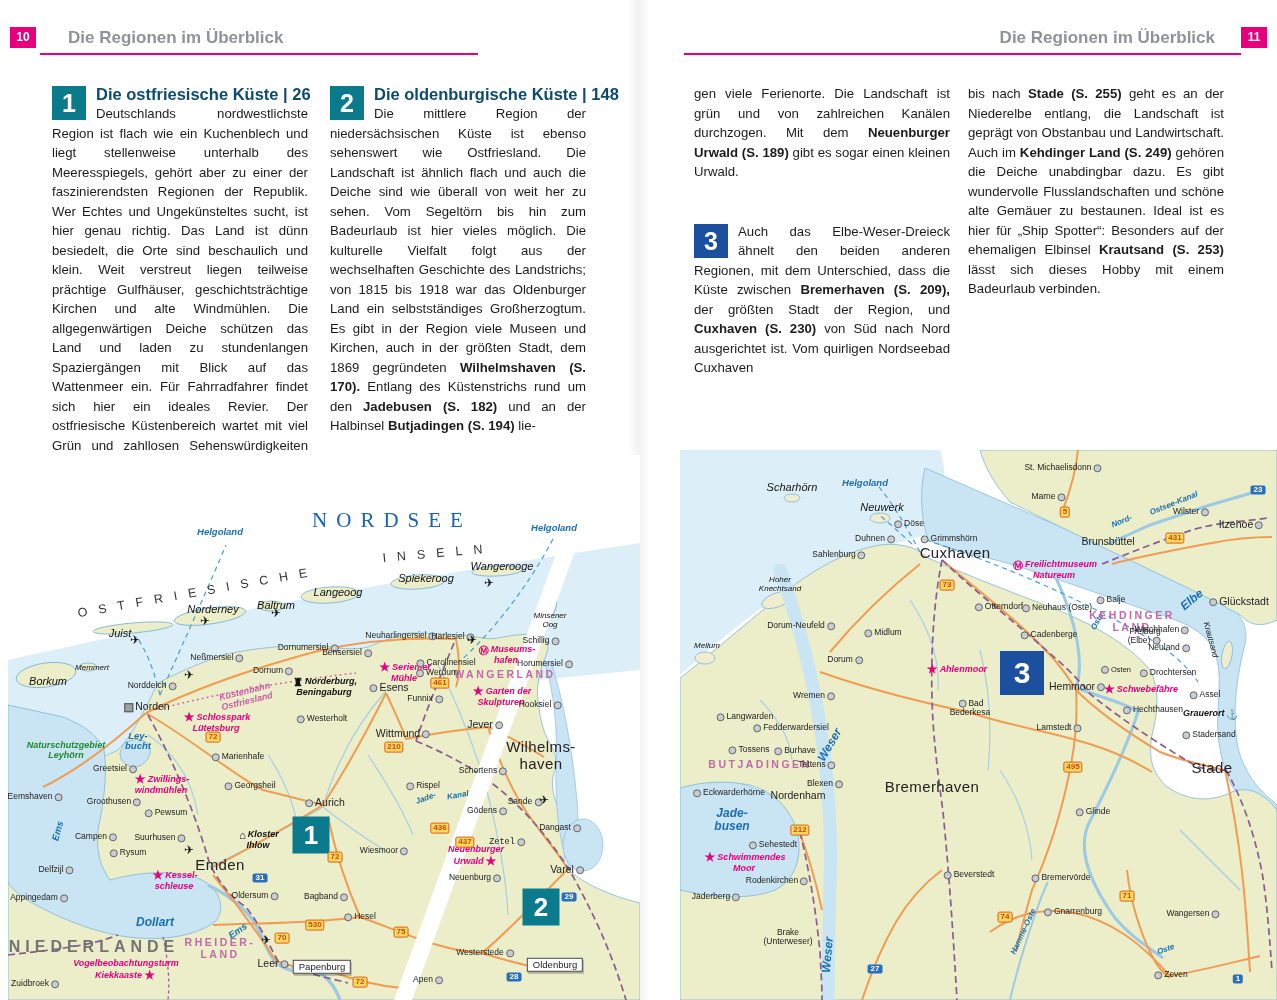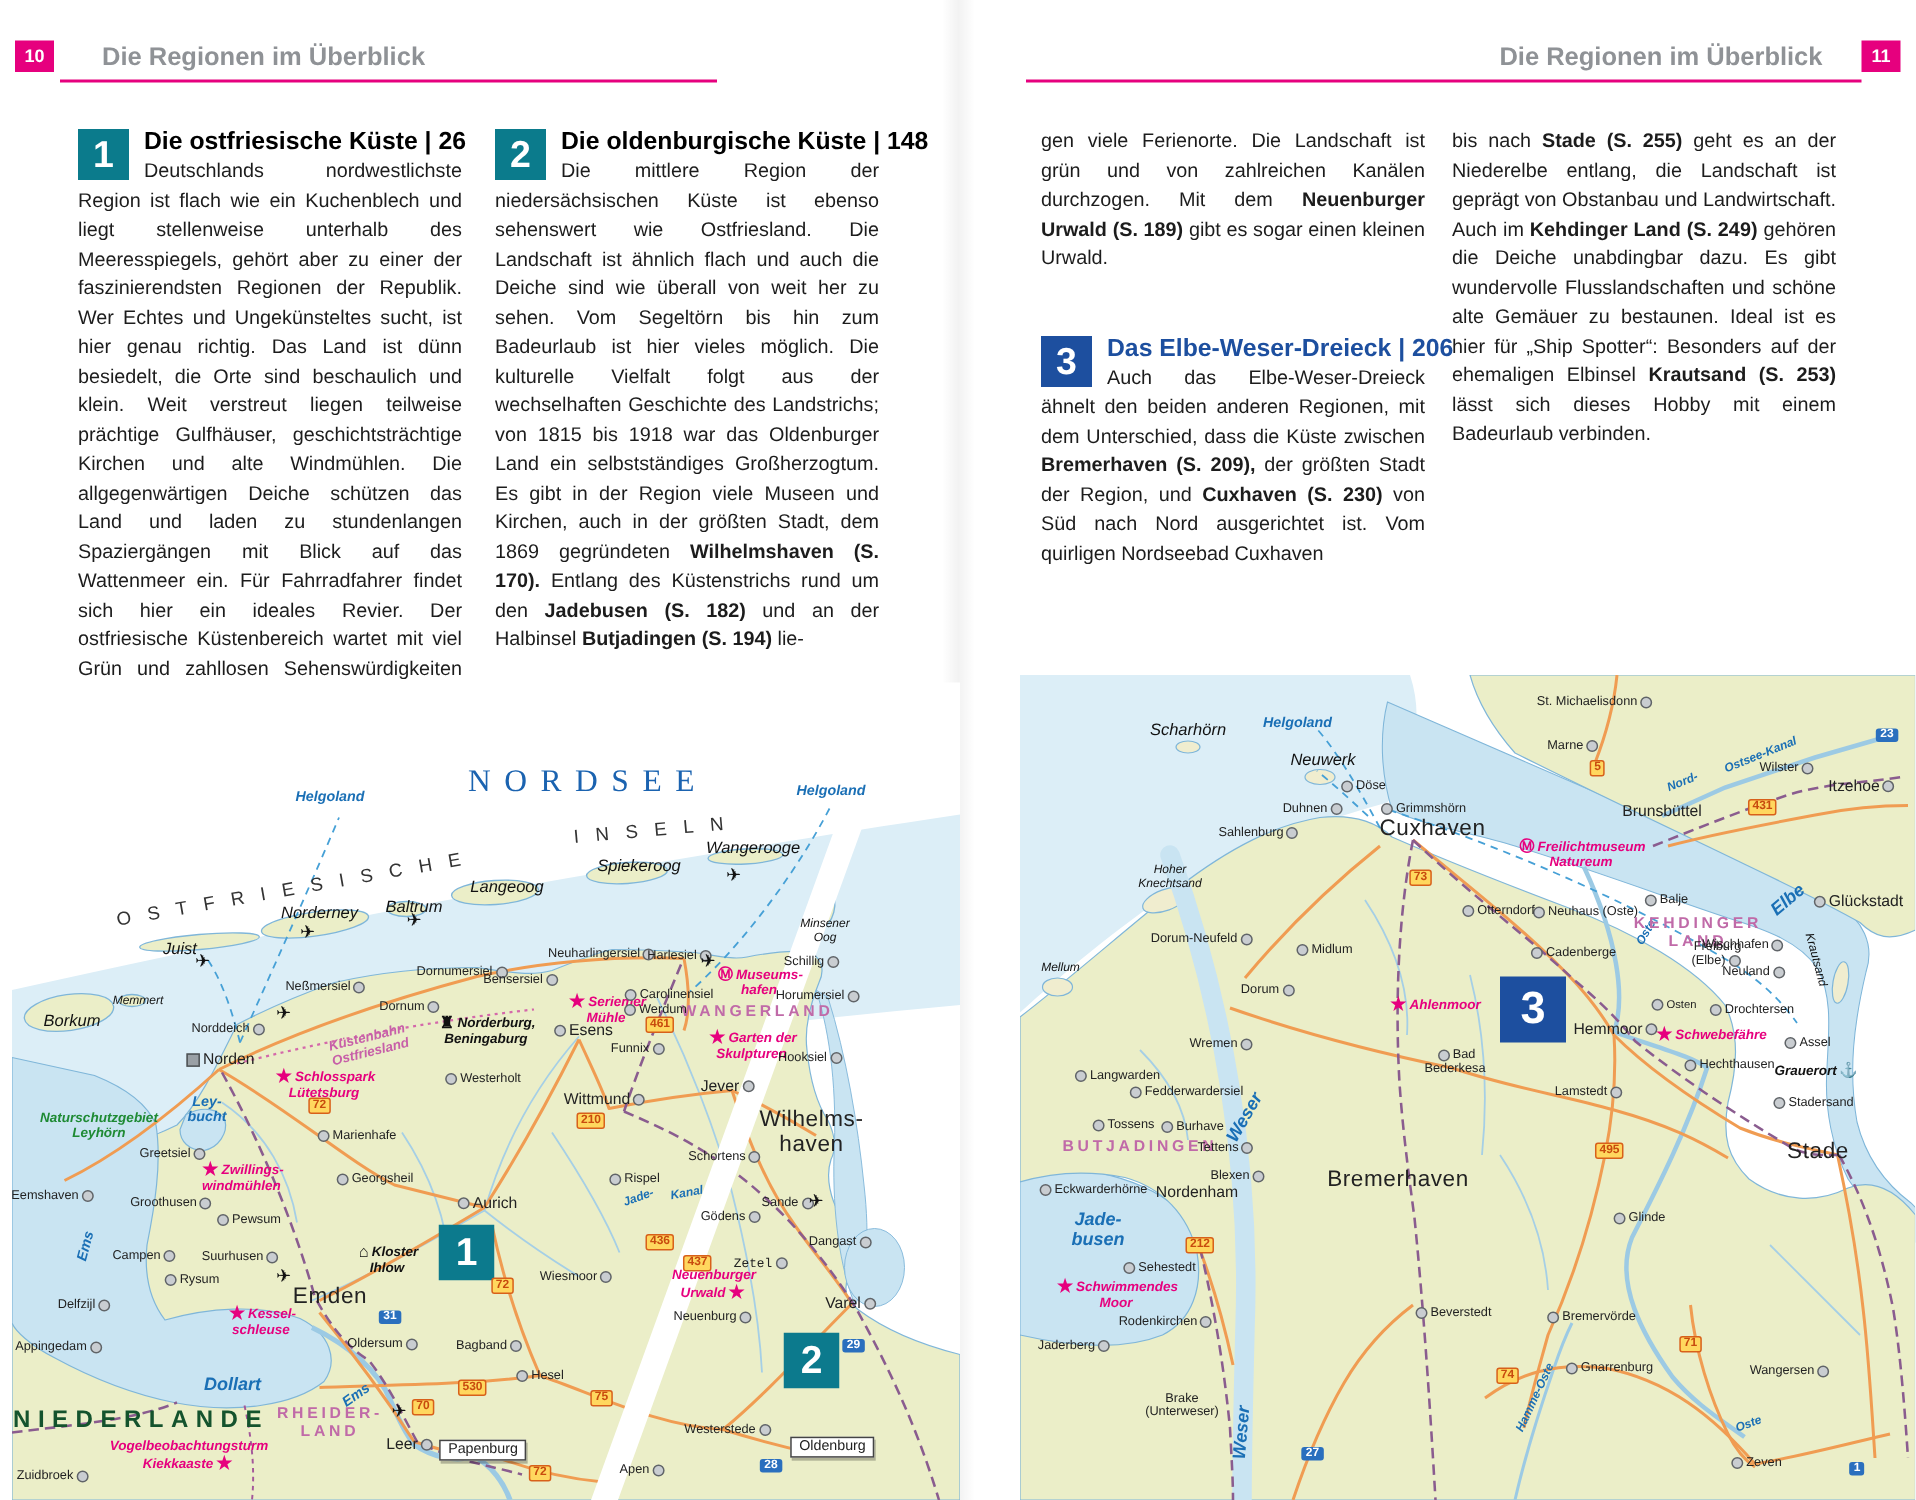--- a/index.html
+++ b/index.html
@@ -14,41 +14,41 @@
           background:linear-gradient(90deg,rgba(0,0,0,0),rgba(0,0,0,.05),rgba(0,0,0,0));}
   
   .col{position:absolute;width:256px;text-align:justify;font-size:13.2px;line-height:19.5px;
        color:#1c1c1c;}
   .col p{margin:0;}
   .numbox{float:left;width:34px;height:34px;color:#fff;font-size:25px;font-weight:bold;
           text-align:center;line-height:34px;margin:2px 10px 2px 0;}
   .teal{background:#0b7b8c;}
   .blue{background:#1d4f9f;}
   h2{font-size:16.5px;font-weight:bold;margin:0;line-height:20px;white-space:nowrap;}
-  .h-teal{color:#000000;}
+  .h-teal{color:#0c4a6e;}
   .h-blue{color:#1d4f9f;}
   .sec2{margin-top:40px;}
   b{font-weight:bold;}
   
   .map{position:absolute;overflow:hidden;background:#fff;}
   .map svg{position:absolute;left:0;top:0;}
   .maplbl{position:absolute;white-space:nowrap;text-align:center;line-height:1.1;color:#222;z-index:5;}
   .town{font-size:8.5px;}
   .town-sm{font-size:7.5px;}
   .town2{font-size:10.5px;}
   .bigcity{font-size:15px;letter-spacing:.4px;}
   .sea-title{font-family:"Liberation Serif",serif;font-size:21px;letter-spacing:9px;color:#1b63b0;}
   .arc{font-size:12.5px;letter-spacing:11px;color:#333;}
   .sea-sm{font-style:italic;color:#1a6fb5;font-size:9.5px;font-weight:bold;}
   .sea-md{font-style:italic;color:#1a6fb5;font-size:12px;font-weight:bold;}
   .sea-xs{font-style:italic;color:#1a6fb5;font-size:8px;font-weight:bold;}
   .island{font-style:italic;font-size:11px;color:#111;}
   .island-sm{font-style:italic;font-size:8px;color:#111;}
   .region{color:#c06aa8;font-size:10.5px;letter-spacing:2.5px;font-weight:bold;}
-  .region-lg{color:#14532d;font-size:16px;letter-spacing:5px;font-weight:bold;}
+  .region-lg{color:#737373;font-size:16px;letter-spacing:5px;font-weight:bold;}
   .poi{color:#e6007e;font-size:9px;font-weight:bold;font-style:italic;}
   .poi-green{color:#1e8a34;font-size:9px;font-weight:bold;font-style:italic;}
   .rail-lbl{color:#c75fa8;font-size:9px;font-weight:bold;font-style:italic;}
   .landmark{font-size:9px;font-weight:bold;font-style:italic;color:#111;}
   .boxlbl{font-size:9.5px;background:#fff;border:1px solid #444;padding:1px 5px;
           box-shadow:1px 2px 0 rgba(0,0,0,.25);}
   .rb-y{font-size:8px;font-weight:bold;color:#c84b0e;background:#ffd75e;border:1px solid #d8601a;
         border-radius:2px;padding:0 2px;}
   .rb-b{font-size:8px;font-weight:bold;color:#fff;background:#2a6fbe;border-radius:2px;padding:0 3px;}
   .badge-t{width:37px;height:37px;background:#0c7a8d;color:#fff;font-size:26px;font-weight:bold;line-height:37px;}
@@ -83,21 +83,20 @@
 <div class="col" style="left:330px;top:84px">
   <div class="numbox teal">2</div>
   <h2 class="h-teal">Die oldenburgische Küste | 148</h2>
   <p><span>Die mittlere Region der niedersächsischen Küste ist ebenso sehenswert wie Ostfriesland. Die Landschaft ist ähnlich flach und auch die Deiche sind wie überall von weit her zu sehen. Vom Segeltörn bis hin zum Badeurlaub ist hier vieles möglich. Die kulturelle Vielfalt folgt aus der wechselhaften Geschichte des Landstrichs; von 1815 bis 1918 war das Oldenburger Land ein selbstständiges Großherzogtum. Es gibt in der Region viele Museen und Kirchen, auch in der größten Stadt, dem 1869 gegründeten </span><b>Wilhelmshaven (S. 170).</b><span> Entlang des Küstenstrichs rund um den </span><b>Jadebusen (S. 182)</b><span> und an der Halbinsel </span><b>Butjadingen (S. 194)</b><span> lie-</span></p>
 </div>
 
 <div class="col" style="left:694px;top:84px">
   <p><span>gen viele Ferienorte. Die Landschaft ist grün und von zahlreichen Kanälen durchzogen. Mit dem </span><b>Neuenburger Urwald (S. 189)</b><span> gibt es sogar einen kleinen Urwald.</span></p>
   <div class="sec2">
     <div class="numbox blue">3</div>
-    <h2 class="h-blue">Das Elbe-Weser-Dreie​ck | 206</h2>
     <p><span>Auch das Elbe-Weser-Dreieck ähnelt den beiden anderen Regionen, mit dem Unterschied, dass die Küste zwischen </span><b>Bremerhaven (S. 209),</b><span> der größten Stadt der Region, und </span><b>Cuxhaven (S. 230)</b><span> von Süd nach Nord ausgerichtet ist. Vom quirligen Nordseebad Cuxhaven</span></p>
   </div>
 </div>
 
 <div class="col" style="left:968px;top:84px">
   <p><span>bis nach </span><b>Stade (S. 255)</b><span> geht es an der Niederelbe entlang, die Landschaft ist geprägt von Obstanbau und Landwirtschaft. Auch im </span><b>Kehdinger Land (S. 249)</b><span> gehören die Deiche unabdingbar dazu. Es gibt wundervolle Flusslandschaften und schöne alte Gemäuer zu bestaunen. Ideal ist es hier für „Ship Spotter“: Besonders auf der ehemaligen Elbinsel </span><b>Krautsand (S. 253)</b><span> lässt sich dieses Hobby mit einem Badeurlaub verbinden.</span></p>
 </div>
 
 <div class="map" style="left:8px;top:455px;width:632px;height:545px">
   <svg width="632" height="545" viewBox="0 0 632 545">

